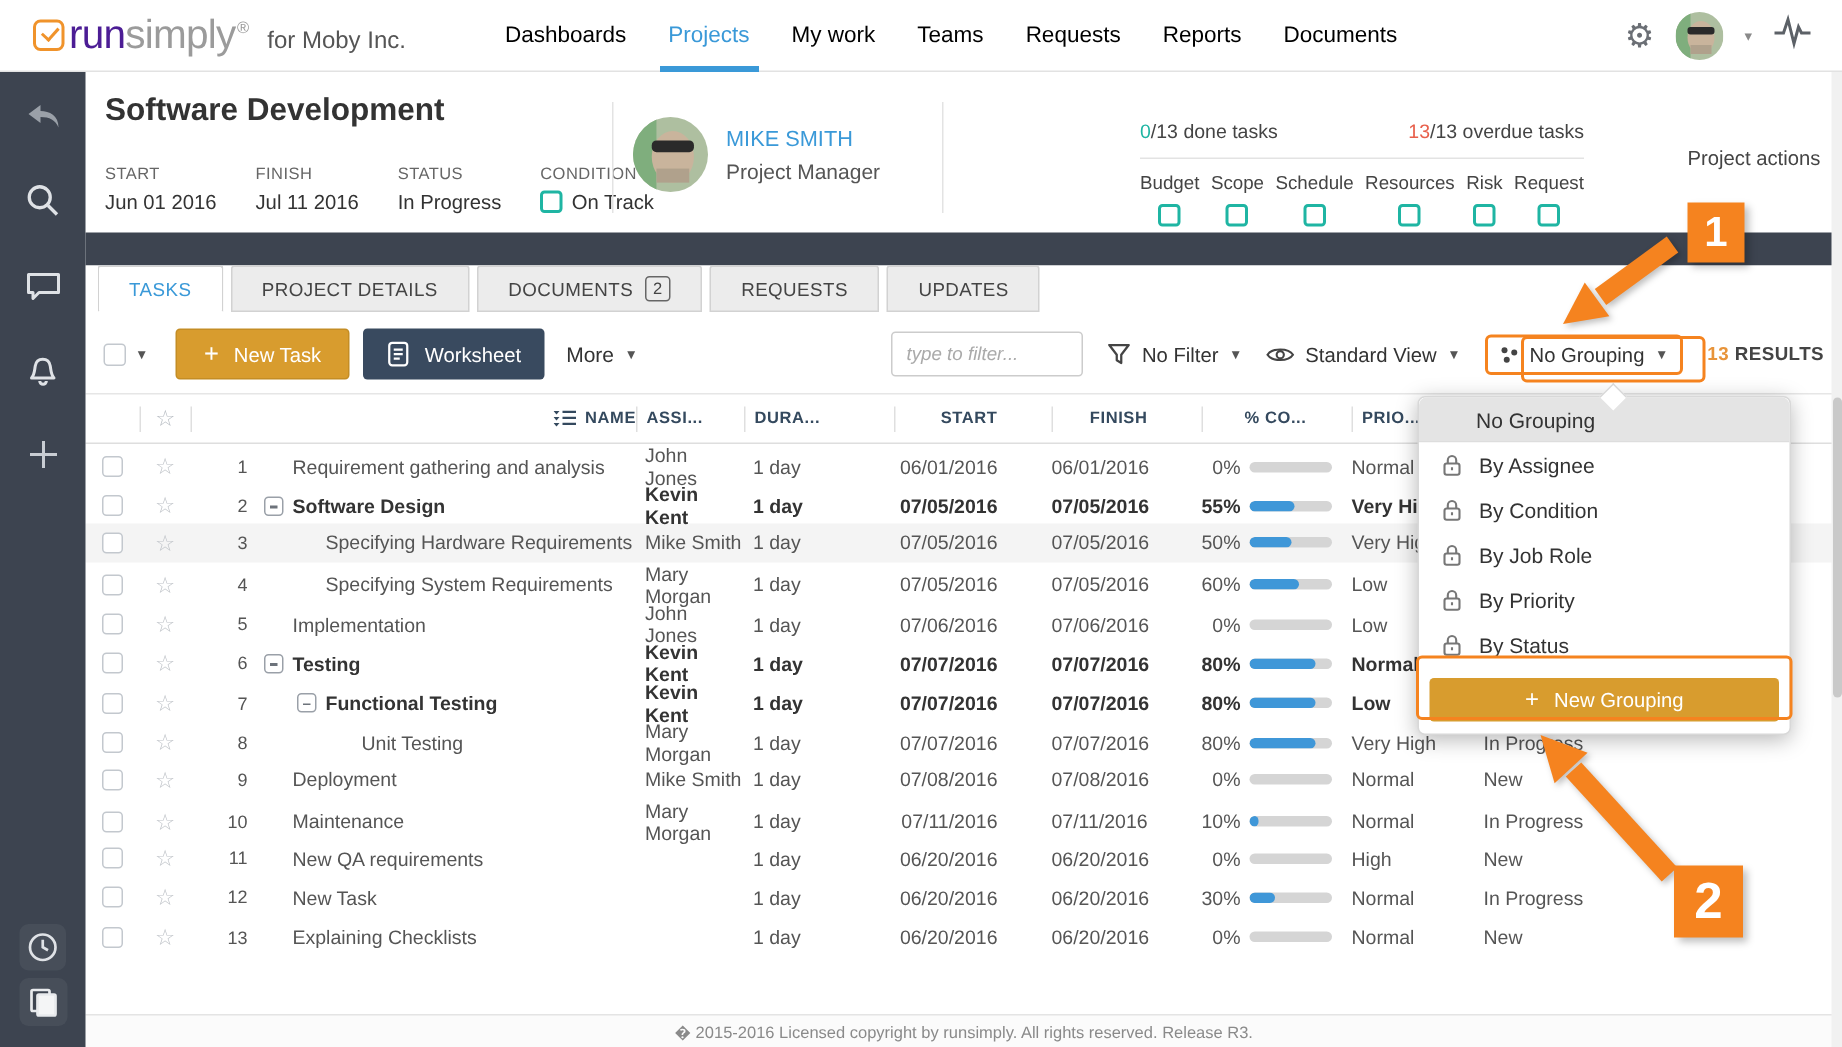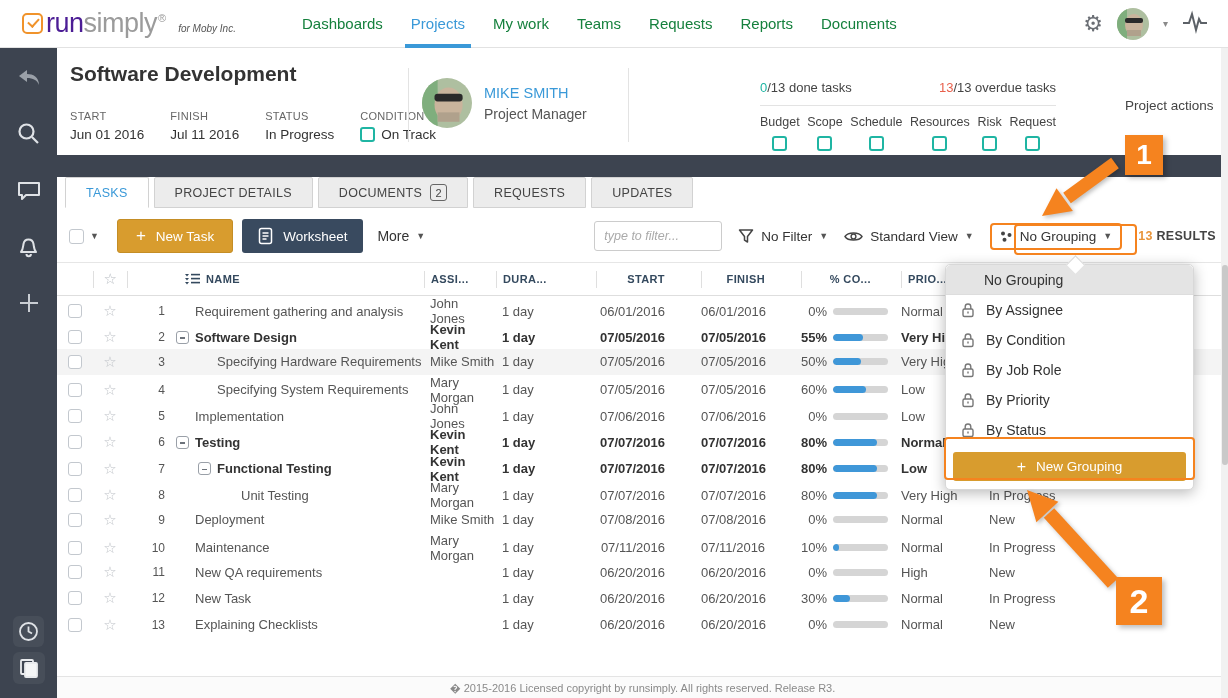--- a/index.html
+++ b/index.html
@@ -8,23 +8,23 @@
   #app { position:relative; width:1228px; height:698px; background:#fff; overflow:hidden; margin:0 auto; }
 
   
   .topbar { position:absolute; left:0; top:0; width:1228px; height:48px; background:#fff; border-bottom:1px solid #e2e2e2; display:flex; align-items:center; z-index:5; }
   .logo-wrap { display:flex; align-items:baseline; margin-left:22px; }
   .logo-check { width:21px; height:21px; border:2px solid #f0932b; border-radius:5px; position:relative; align-self:center; margin-right:3px; }
   .logo-check::after { content:""; position:absolute; left:4px; top:3px; width:9px; height:5px; border-left:2.5px solid #f0932b; border-bottom:2.5px solid #f0932b; transform:rotate(-48deg); }
   .logo-text { font-size:27px; letter-spacing:-0.5px; color:#9b9b9b; font-weight:400; }
   .logo-text .run { color:#4c1d95; }
   .logo-reg { font-size:11px; color:#9b9b9b; margin-left:1px; position:relative; top:-10px; }
-  .tagline { font-style:italic; font-size:10px; color:#555; margin-left:12px; }
+  .tagline { font-size:16px; color:#555; margin-left:12px; }
   .main-nav { display:flex; margin-left:52px; height:48px; }
-  .nav-item { font-size:15px; color:#15803d; padding:0 14px; display:flex; align-items:center; height:48px; cursor:pointer; position:relative; }
+  .nav-item { font-size:15px; color:#000000; padding:0 14px; display:flex; align-items:center; height:48px; cursor:pointer; position:relative; }
   .nav-item.active { color:#3a99d8; }
   .nav-item.active::after { content:""; position:absolute; left:8px; right:8px; bottom:0; height:4px; background:#3a99d8; }
   .topbar-right { margin-left:auto; display:flex; align-items:center; gap:14px; margin-right:20px; }
   .gear { font-size:22px; color:#6b6f75; line-height:1; cursor:pointer; }
   .avatar-sm { width:32px; height:32px; border-radius:50%; overflow:hidden; cursor:pointer; }
   .chev { font-size:10px; color:#8a8a8a; cursor:pointer; }
   .pulse-icon { cursor:pointer; }
 
   
   .sidebar { position:absolute; left:0; top:48px; width:57px; height:650px; background:#3d4450; z-index:4; }
@@ -82,21 +82,21 @@
   .grouping-ctl { border:2.5px solid #f5831f; border-radius:4px; padding:4px 8px; }
   .results { font-size:12.5px; color:#444; font-weight:700; letter-spacing:0.3px; }
   .results .cnt { color:#e8943a; }
 
   
   .grid { display:grid; grid-template-columns:36px 34px 42px 255px 72px 100px 105px 100px 100px 88px 120px 1fr; align-items:center; }
   .thead { position:absolute; left:0; top:214px; width:1171px; height:34px; background:#fff; border-top:1px solid #e6e6e6; border-bottom:1px solid #dedede; font-size:11px; font-weight:700; color:#34495e; letter-spacing:0.4px; }
   .thead .hc { height:17px; display:flex; align-items:center; }
   .thead .sep { border-left:1px solid #dfdfdf; }
   .hc.star-h { justify-content:center; color:#b9bec4; font-size:15px; font-weight:400; }
-  .hc.name-h { padding-left:16px; gap:6px; }
+  .hc.name-h { padding-left:16px; gap:6px;justify-content:flex-end; }
   .hc.r { justify-content:flex-end; padding-right:36px; }
   .hc.pct-h { justify-content:flex-end; padding-right:30px; }
   .hc.pad { padding-left:6px; }
 
   .tbody { position:absolute; left:0; top:248px; width:1171px; }
   .trow { height:26.3px; font-size:13px; color:#555; cursor:pointer; }
   .trow.hl { background:#f4f4f4; }
   .trow.bold .bcell { font-weight:700; color:#333; }
   .c.check { display:flex; justify-content:center; }
   .c.check .cb { width:14px; height:14px; }

